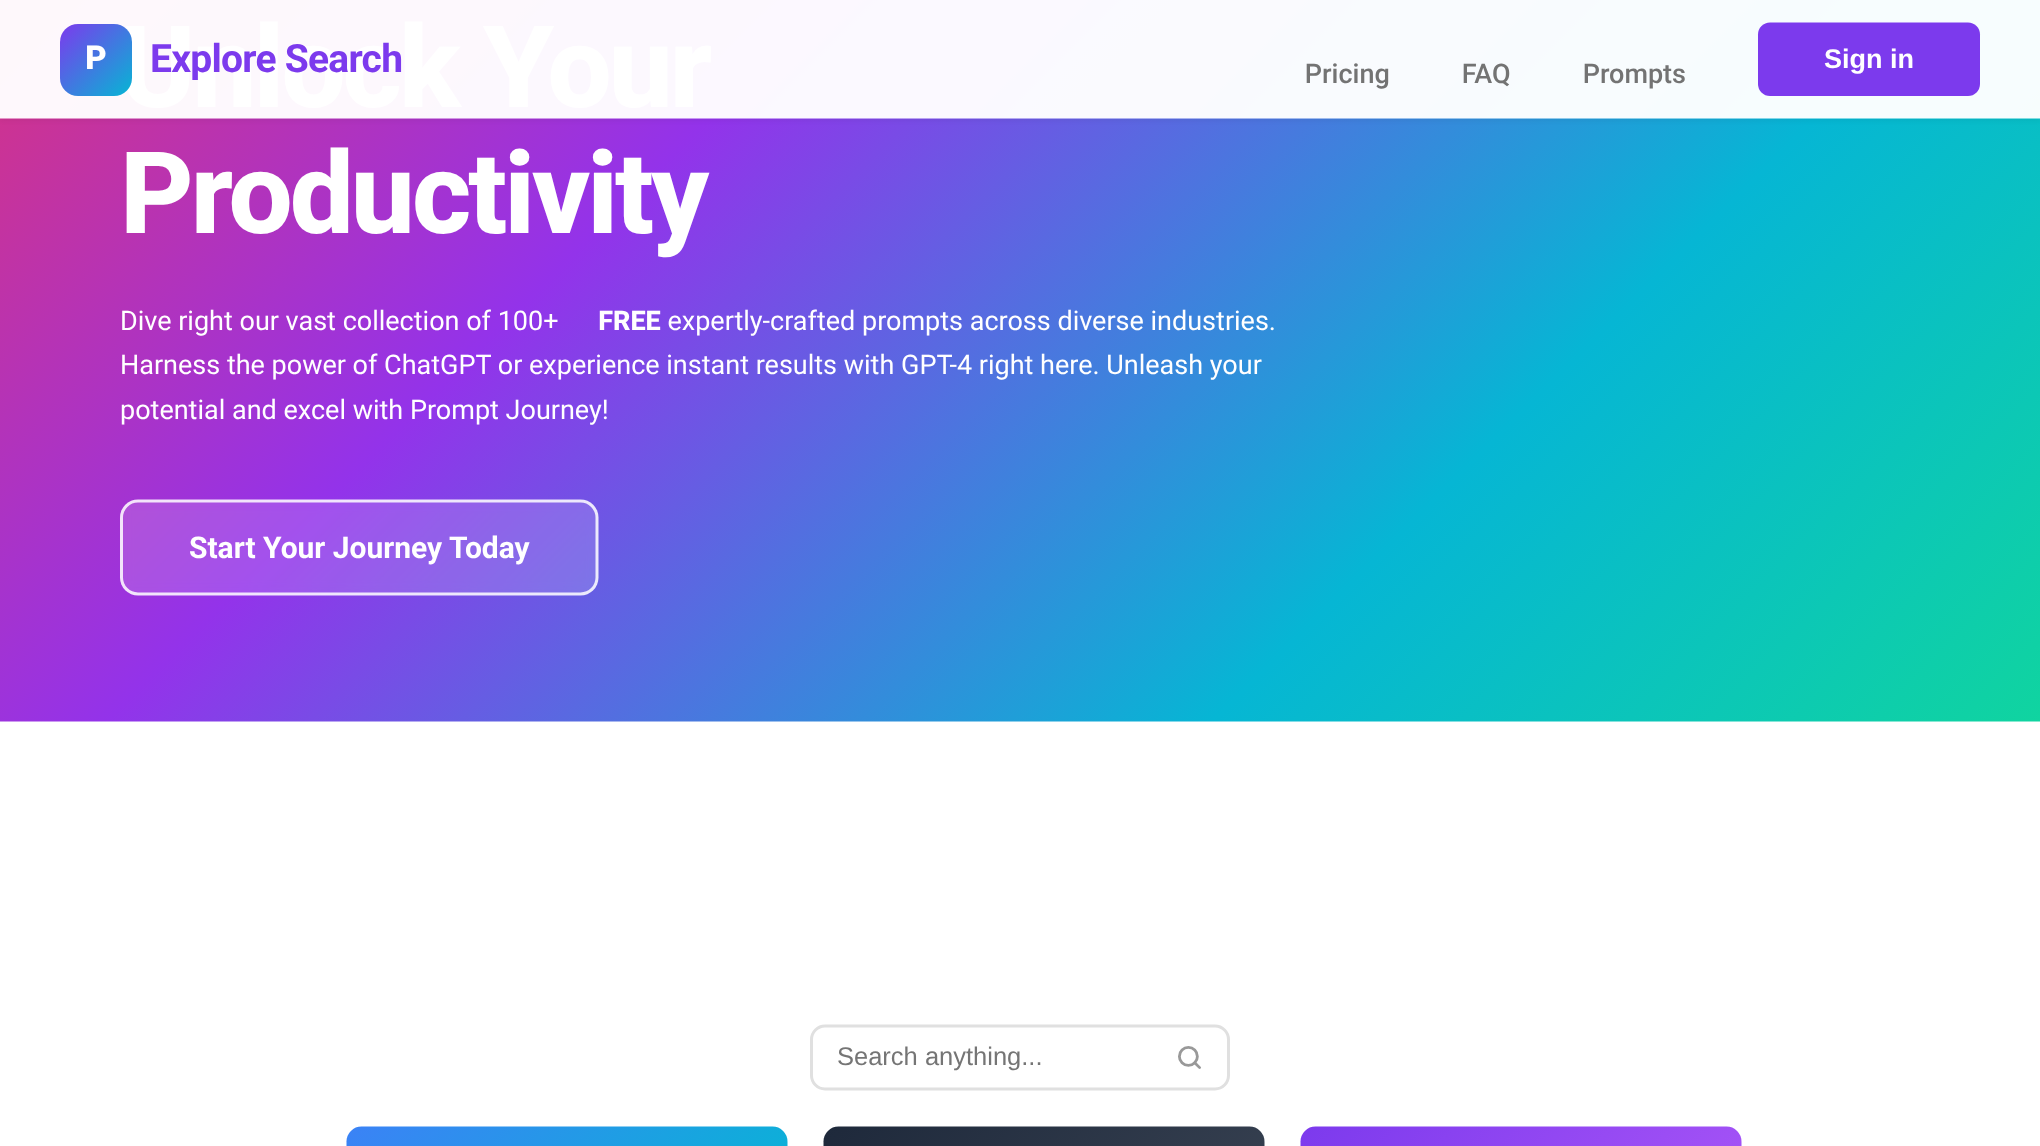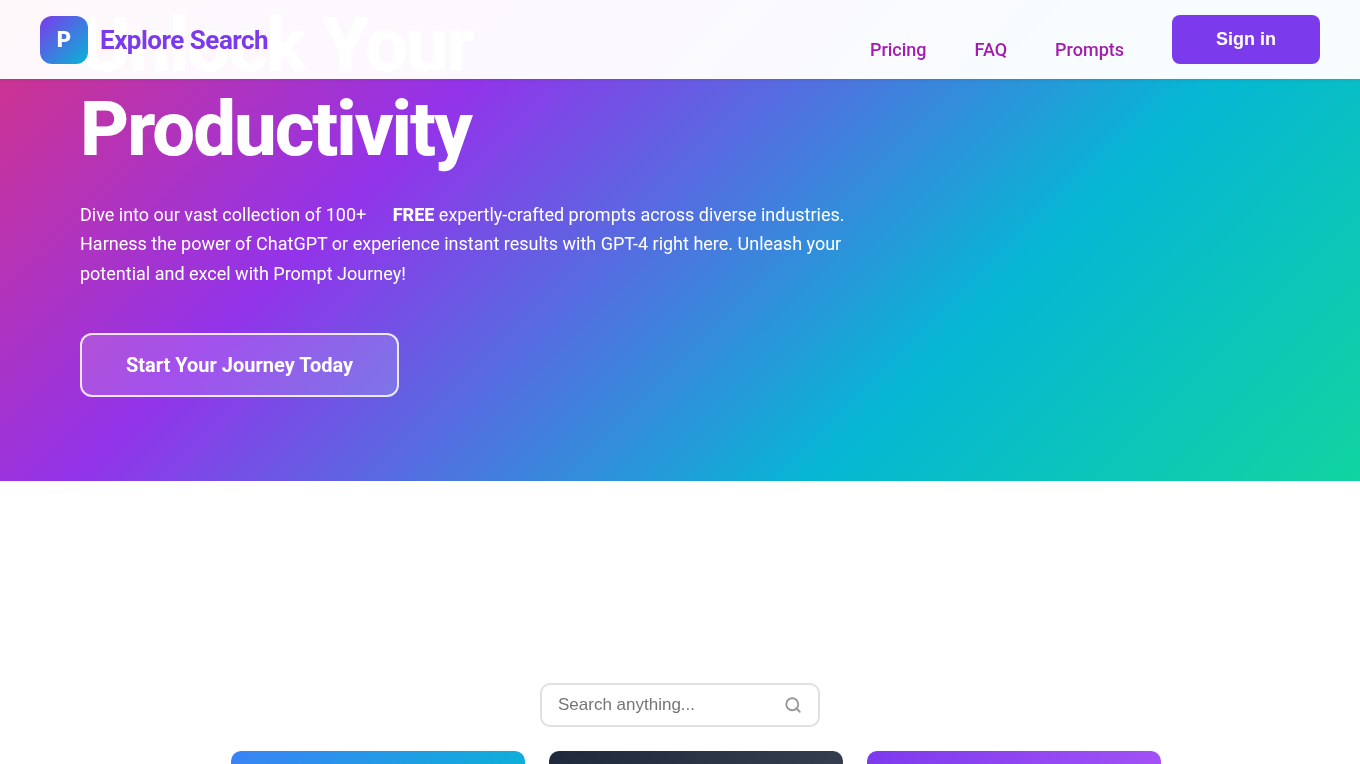--- a/index.html
+++ b/index.html
@@ -60,21 +60,21 @@
 
     .nav-links {
       display: flex;
       align-items: center;
       gap: 48px;
     }
 
     .nav-link {
       font-size: 18px;
       font-weight: 500;
-      color: #a21caf;
+      color: #737373;
       text-decoration: none;
       cursor: pointer;
       margin-top: 20px;
     }
 
     .sign-in-btn {
       background: #7c3aed;
       color: #fff;
       border: none;
       border-radius: 8px;
@@ -231,21 +231,21 @@
     <a class="nav-link" href="#">FAQ</a>
     <a class="nav-link" href="#">Prompts</a>
     <button class="sign-in-btn">Sign in</button>
   </div>
 </nav>
 
 <section class="hero">
   <div class="hero-content">
     <h1 class="hero-title">Unlock Your Productivity</h1>
     <p class="hero-body">
-      <span>Dive into our vast collection of 100+ </span><strong>FREE</strong><span> expertly-crafted prompts across diverse industries. Harness the power of ChatGPT or experience instant results with GPT-4 right here. Unleash your potential and excel with Prompt Journey!</span>
+      <span>Dive right our vast collection of 100+ </span><strong>FREE</strong><span> expertly-crafted prompts across diverse industries. Harness the power of ChatGPT or experience instant results with GPT-4 right here. Unleash your potential and excel with Prompt Journey!</span>
     </p>
     <a class="cta-btn" href="#">Start Your Journey Today</a>
   </div>
 </section>
 
 <div class="bottom-section">
   <div class="search-container">
     <input class="search-input" type="text" placeholder="Search anything..." style="">
     <span class="search-icon-wrap">
       <svg width="18" height="18" viewBox="0 0 24 24" fill="none" stroke="#999" stroke-width="2.5" stroke-linecap="round" stroke-linejoin="round">

